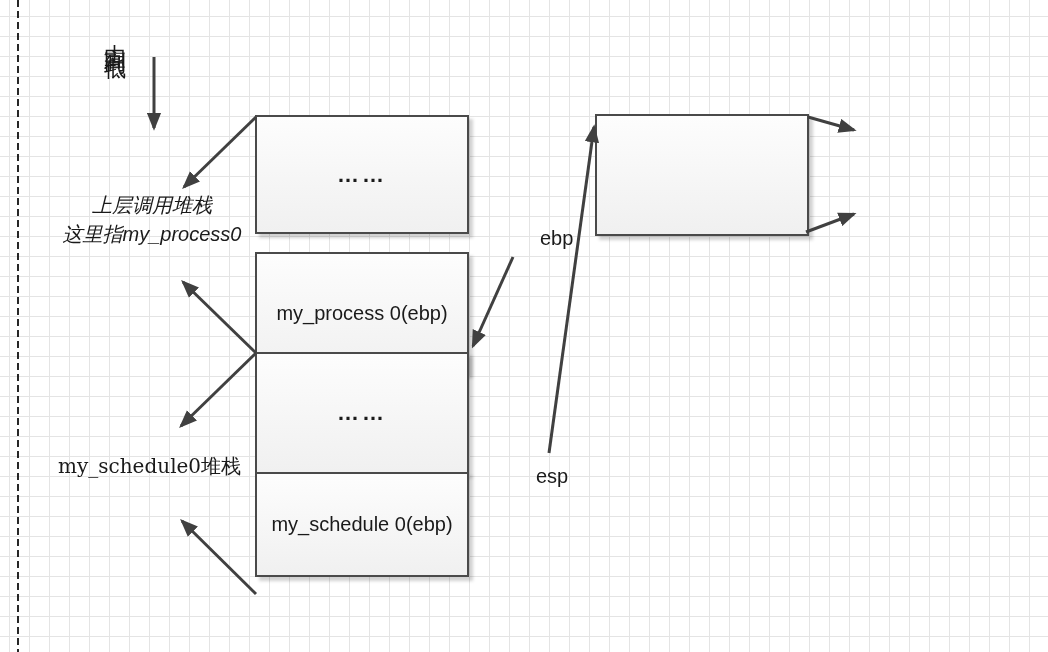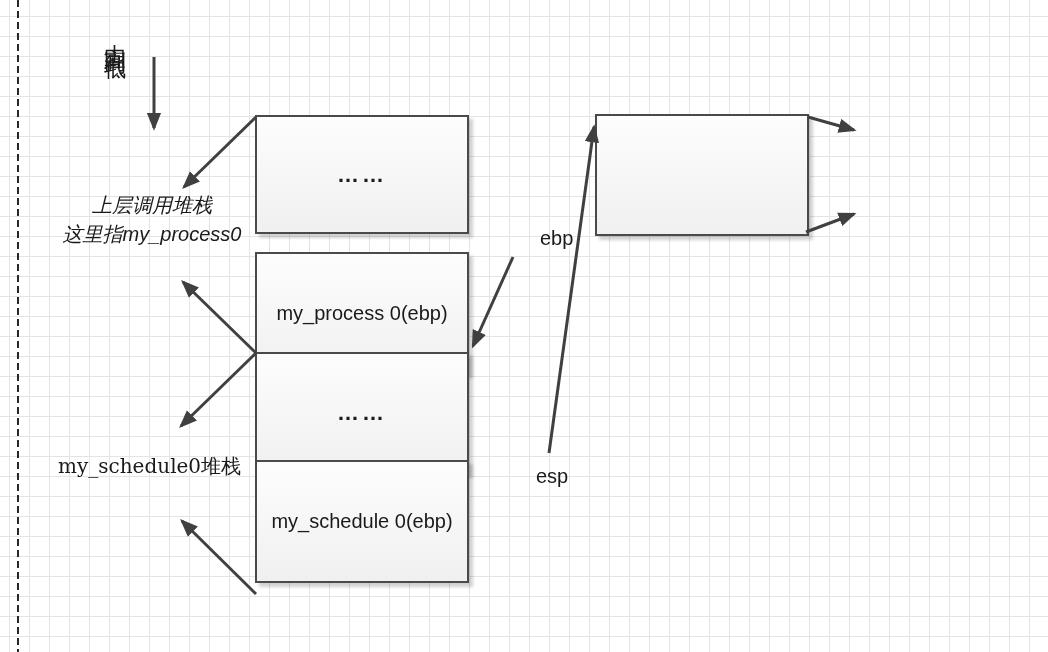--- a/index.html
+++ b/index.html
@@ -20,21 +20,21 @@
     border:2px solid #4a4a4a;
     background:linear-gradient(180deg,#fdfdfd 0%,#f0f0f0 100%);
     box-shadow:4px 4px 3px rgba(0,0,0,0.18);
     display:flex;align-items:center;justify-content:center;
     z-index:2;
   }
   .cell{left:255px;width:214px;}
   .cell-0{top:115px;height:119px;}
   .cell-1{top:232px;height:122px;margin-top:20px;}
   .cell-2{top:352px;height:122px;}
-  .cell-3{top:460px;height:123px;align-items:center;}
+  .cell-3{top:472px;height:105px;align-items:center;}
   .right-box{left:595px;top:114px;width:214px;height:122px;}
   .cell-label{font-size:20px;}
   .dots{font-weight:700;font-size:22px;letter-spacing:3px;line-height:10px;}
   .lbl{position:absolute;z-index:4;font-size:20px;white-space:nowrap;}
   .vnote{
     position:absolute;left:101px;top:26px;z-index:4;
     writing-mode:vertical-rl;text-orientation:upright;
     font-family:"DejaVu Serif",serif;
     font-size:22px;letter-spacing:5px;line-height:28px;
   }

